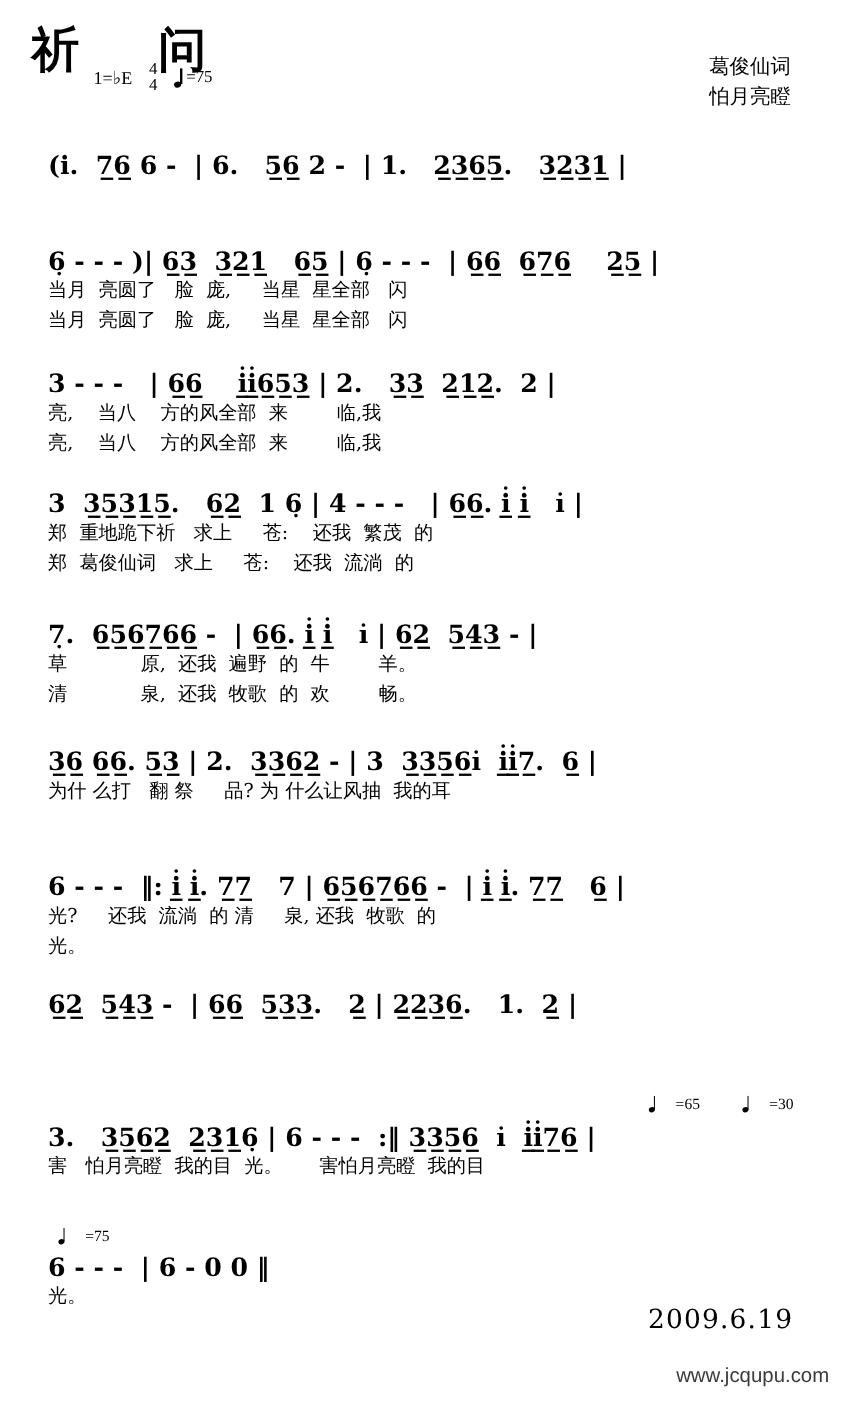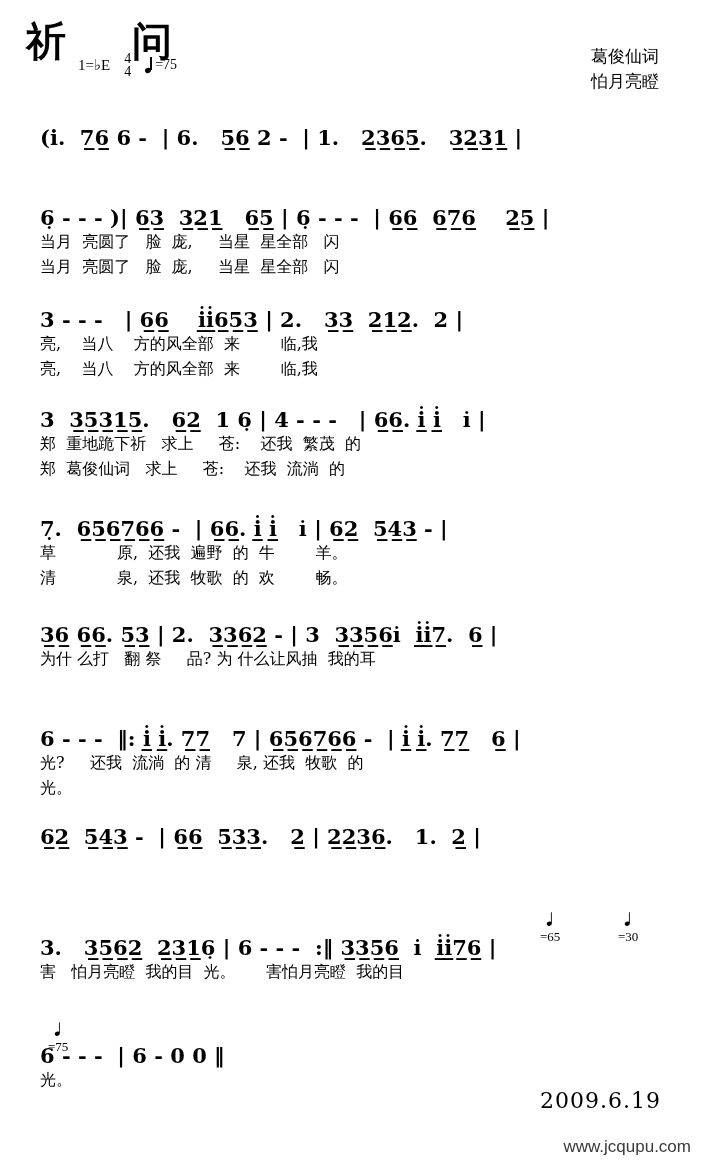--- a/index.html
+++ b/index.html
@@ -114,22 +114,21 @@
     line-height: 1.5;
     letter-spacing: 0px;
   }
   .lyric.second { margin-top: 1px; }
 
   .tempo-inline {
     position: absolute;
     font-size: 13px;
     display: flex;
     align-items: center;
-    gap: 2px;
-    flex-direction: column;
+    gap: 14px;
   }
   .tempo-inline .qnote { transform: scale(.85); }
 
   
   .date {
     position: absolute;
     right: 60px;
     bottom: 58px;
     font-family: "DejaVu Serif", serif;
     font-size: 22px;

